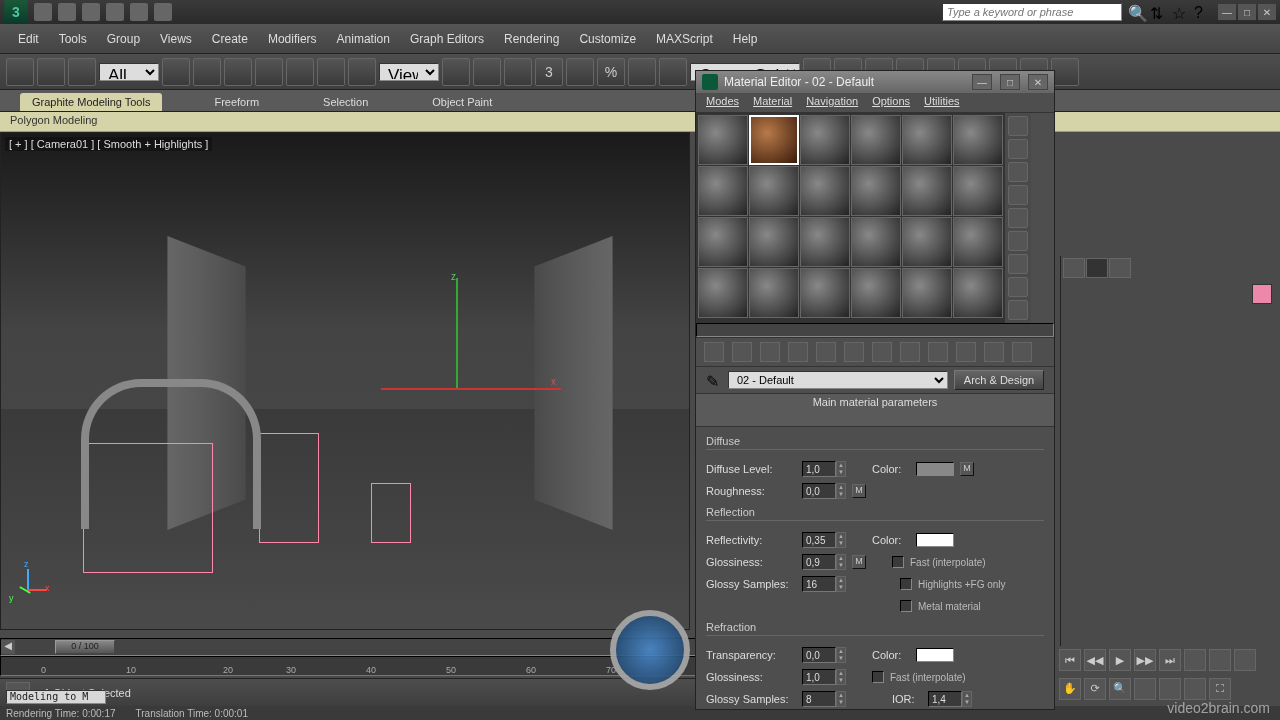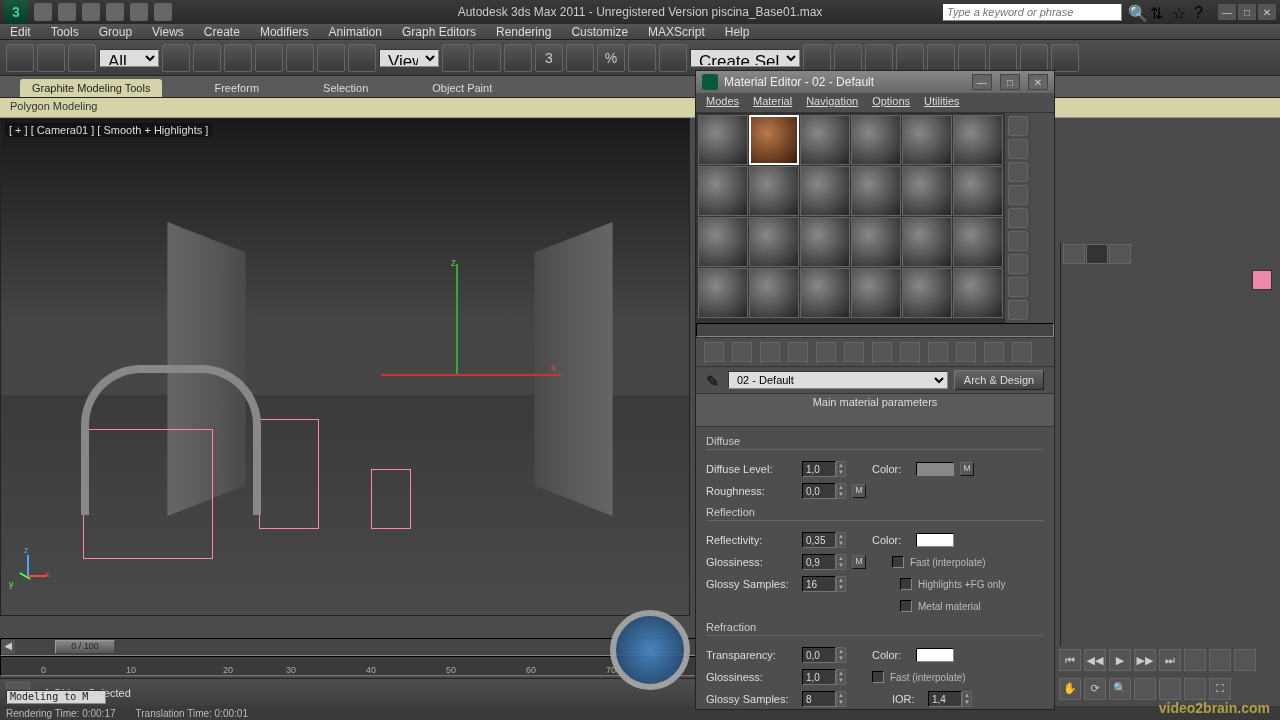--- a/index.html
+++ b/index.html
@@ -9,21 +9,21 @@
 .app-logo { width: 24px; height: 24px; background: linear-gradient(#1a5a3a,#0a3a2a); border-radius: 3px; margin-right: 6px; display: flex; align-items: center; justify-content: center; color: #4ac8a0; font-weight: bold; font-size: 14px; }
 .qat { display: flex; gap: 6px; margin-right: 20px; }
 .qat-icon { width: 18px; height: 18px; background: #666; border-radius: 2px; }
 .title { color: #ccc; font-size: 12px; margin: 0 auto; position: absolute; left: 50%; transform: translateX(-50%); }
 .search-box { margin-left: auto; width: 180px; height: 18px; background: #fff; font-size: 11px; font-style: italic; padding: 1px 4px; color: #888; border: 1px inset #888; }
 .title-icons { display: flex; gap: 6px; margin-left: 6px; }
 .ti { width: 16px; height: 16px; }
 .window-controls { display: flex; gap: 2px; margin-left: 8px; }
 .wc { width: 18px; height: 16px; background: #555; color: #ccc; font-size: 10px; display: flex; align-items: center; justify-content: center; }
 
-.menubar { height: 16px; background: linear-gradient(#555,#444); display: flex; align-items: center; padding: 0 10px; gap: 20px; border-bottom: 1px solid #222; text-align: right; }
+.menubar { height: 30px; background: linear-gradient(#555,#444); display: flex; align-items: center; padding: 0 18px; gap: 20px; border-bottom: 1px solid #222; text-align: right; }
 .menubar span { color: #ddd; font-size: 12px; cursor: pointer; }
 
 .toolbar { height: 36px; background: linear-gradient(#4e4e4e,#3e3e3e); display: flex; align-items: center; padding: 0 6px; gap: 3px; border-bottom: 1px solid #222; position: relative; }
 .tb-btn { width: 28px; height: 28px; background: linear-gradient(#555,#3a3a3a); border: 1px solid #666; border-radius: 2px; display: flex; align-items: center; justify-content: center; color: #ccc; font-size: 14px; }
 .tb-sel { width: 60px; height: 18px; background: #ddd; font-size: 17px; padding: 1px 4px; border: 1px inset #888; }
 
 .ribbon-tabs { height: 22px; background: #5a5a5a; display: flex; align-items: flex-end; padding-left: 20px; gap: 40px; border-bottom: 1px solid #222; }
 .ribbon-tabs .tab { color: #ddd; font-size: 11px; padding: 3px 12px; }
 .ribbon-tabs .tab.active { background: #d4d4a8; color: #222; border-radius: 3px 3px 0 0; }
 .ribbon-sub { height: 20px; background: #d4d4a8; padding: 2px 10px; font-size: 11px; color: #333; border-bottom: 1px solid #999; }
@@ -108,37 +108,36 @@
 .sb-coord span { color: #ddd; font-size: 11px; }
 .sb-coord input { width: 60px; height: 16px; background: #3a3a3a; border: 1px inset #222; color: #ddd; font-size: 10px; }
 
 .bottombar { position: absolute; left: 0; bottom: 0; width: 1280px; height: 14px; background: #3a3a3a; display: flex; align-items: center; padding: 0 6px; gap: 20px; }
 .bottombar span { color: #bbb; font-size: 10px; }
 .prompt-box { position: absolute; left: 6px; bottom: 16px; width: 100px; height: 14px; background: #d8d8d8; color: #222; font-size: 10px; padding: 0 3px; font-family: monospace; border: 1px inset #888; }
 
 .playback { position: absolute; right: 14px; bottom: 14px; width: 210px; height: 60px; background: #4a4a4a; display: flex; flex-wrap: wrap; gap: 3px; padding: 3px; }
 .pb-btn { width: 22px; height: 22px; background: #555; border: 1px solid #666; color: #ccc; font-size: 11px; display: flex; align-items: center; justify-content: center; }
 
-.watermark { position: absolute; right: 10px; bottom: 4px; color: #fde047; font-size: 14px; font-weight: bold; opacity: 0.6; }
+.watermark { position: absolute; right: 10px; bottom: 4px; color: #e5e5e5; font-size: 14px; font-weight: normal; opacity: 0.6; }
 .logo-overlay { position: absolute; left: 610px; bottom: 30px; width: 80px; height: 80px; border-radius: 50%; background: radial-gradient(circle,#4a8acc,#1a3a5c); border: 6px solid #aaa; opacity: 0.9; z-index: 5; }
 </style>
 </head>
 <body>
 
 <div class="titlebar">
   <div class="app-logo">3</div>
   <div class="qat">
     <div class="qat-icon"></div>
     <div class="qat-icon"></div>
     <div class="qat-icon"></div>
     <div class="qat-icon"></div>
     <div class="qat-icon"></div>
     <div class="qat-icon"></div>
   </div>
-  <span class="title">Autodesk 3ds Max 2011 - Unregistered Version   piscina_Base01.max</span>
   <input class="search-box" placeholder="Type a keyword or phrase" style="">
   <div class="title-icons">
     <div class="ti">🔍</div>
     <div class="ti">⇅</div>
     <div class="ti">☆</div>
     <div class="ti">?</div>
   </div>
   <div class="window-controls">
     <div class="wc">—</div>
     <div class="wc">□</div>

